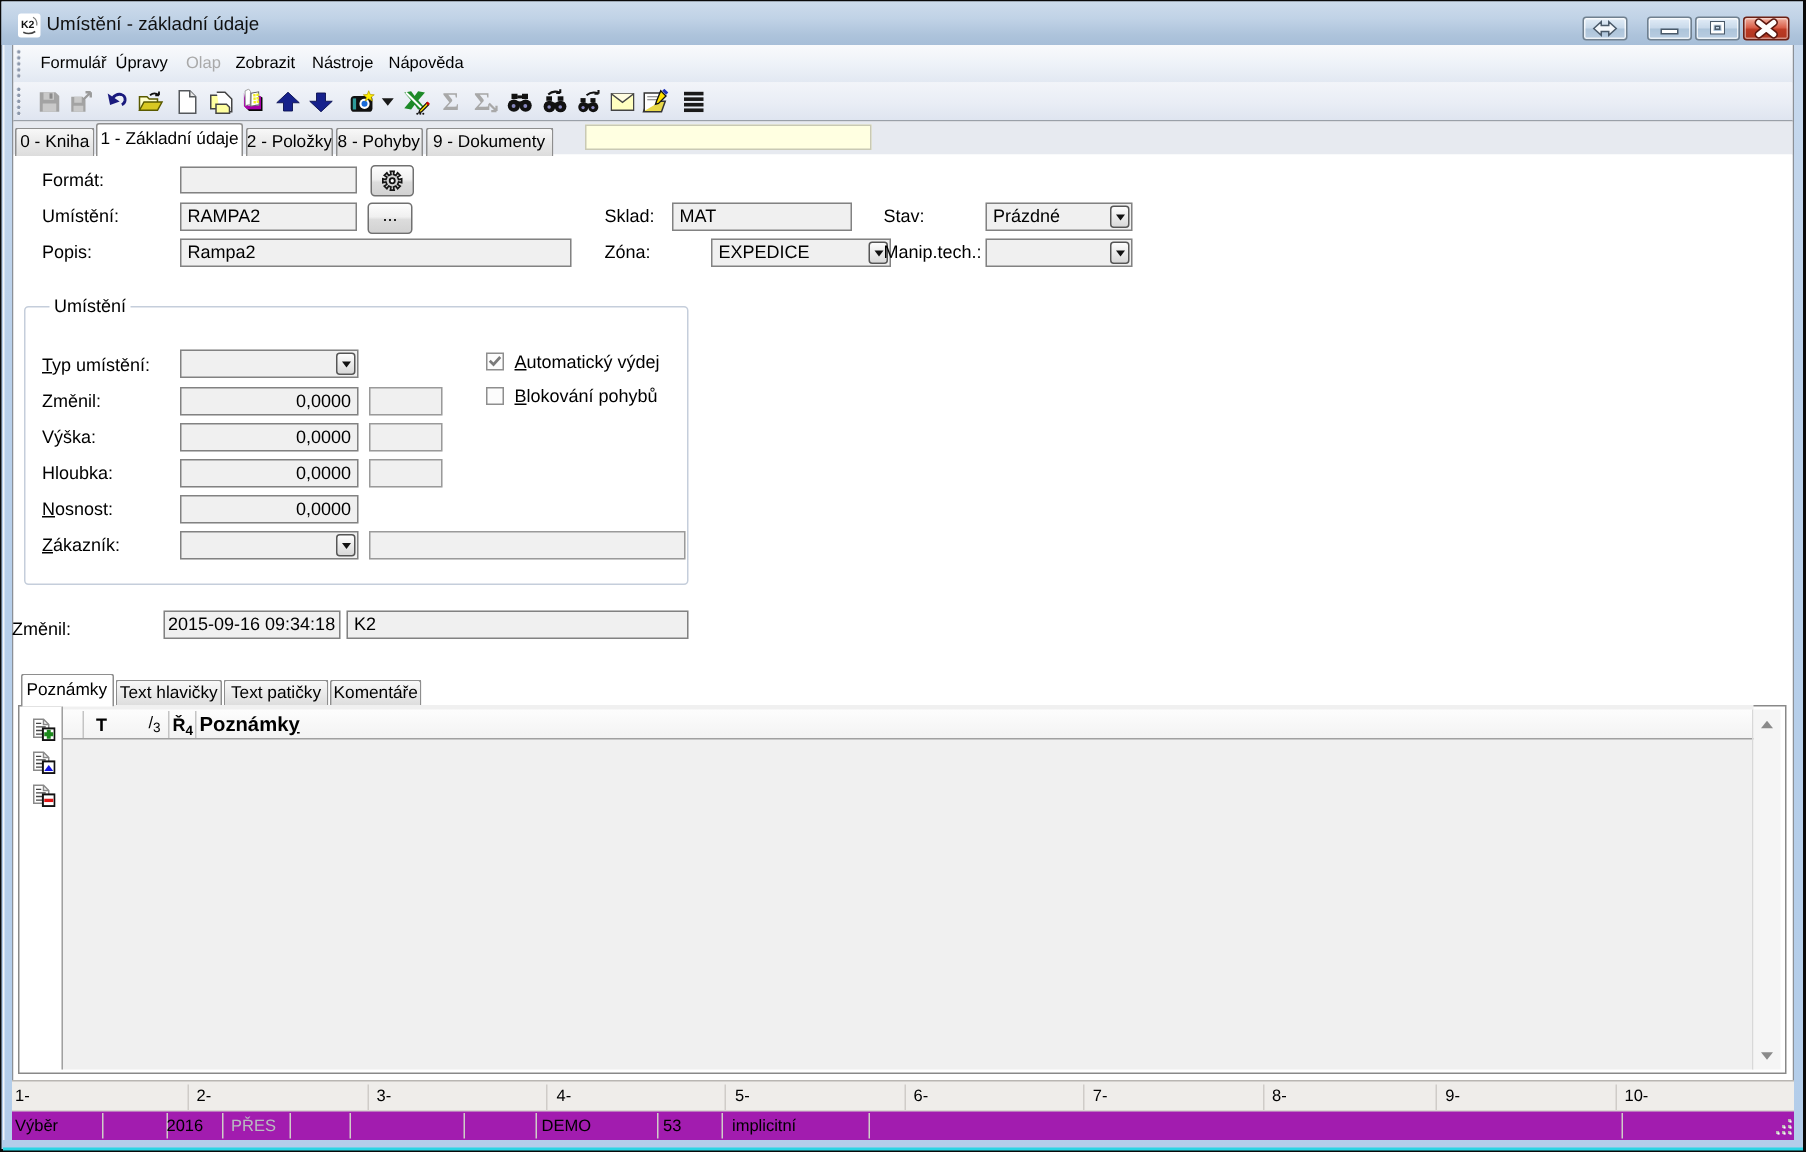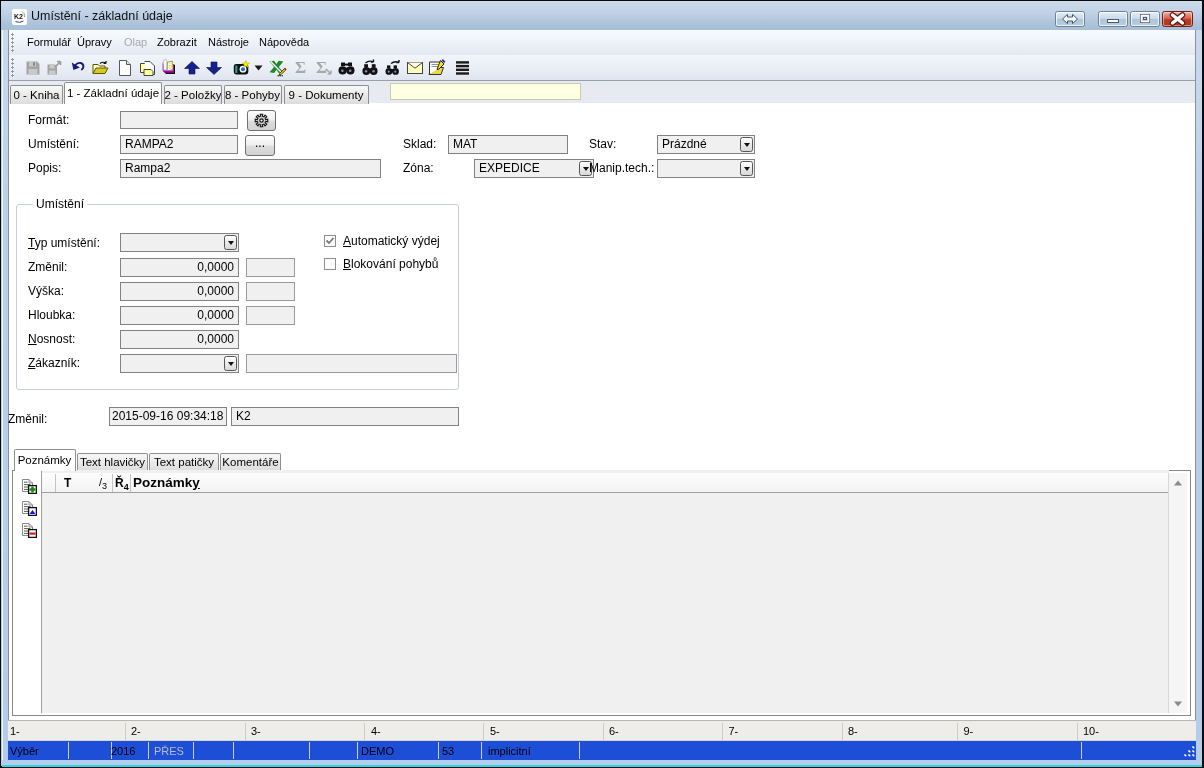--- a/index.html
+++ b/index.html
@@ -38,21 +38,21 @@
 .cb{position:absolute;width:12px;height:12px;background:#fcfcfc;border:1px solid #8e8e8e;box-sizing:border-box;}
 
 #npanel{left:12px;top:470px;width:1179px;height:246px;border:1px solid #898989;background:#fff;box-sizing:border-box;}
 .btab{position:absolute;box-sizing:border-box;border:1px solid #8e8e8e;border-bottom:none;border-radius:2px 2px 0 0;background:linear-gradient(180deg,#f8f8f8,#dcdcdc);font-size:11.5px;text-align:center;color:#000;white-space:nowrap;overflow:hidden;}
 #grid{left:41px;top:470px;width:1128px;height:243px;background:#f0f0f0;border-left:1px solid #a0a0a0;box-sizing:border-box;}
 #gridhead{left:0;top:3px;width:1128px;height:20px;background:linear-gradient(180deg,#fdfdfd,#f3f3f3);border-bottom:1px solid #a0a0a0;box-sizing:border-box;}
 #bluerow{left:42px;top:597px;width:1127px;height:16px;background:#c9e9f8;font-size:12px;color:#1c3d52;text-align:center;line-height:16px;}
 #vsb{left:1169px;top:473px;width:18px;height:240px;background:#f5f5f5;}
 
 #sb1{left:8px;top:720px;width:1188px;height:20px;background:#efedea;border-top:1px solid #b9b6b2;box-sizing:border-box;}
-#sb2{left:8px;top:740px;width:1188px;height:19.5px;background:#1d4ed8;border-top:1px solid #d8d5d1;box-sizing:border-box;}
+#sb2{left:8px;top:740px;width:1188px;height:19.5px;background:#a21caf;border-top:1px solid #d8d5d1;box-sizing:border-box;}
 .s1cell{position:absolute;top:3.5px;font-size:11px;color:#000;}
 .s2cell{position:absolute;top:3.5px;font-size:11px;color:#000;}
 .s2sep{position:absolute;top:1px;width:1px;height:17px;background:#cfccc8;}
 </style>
 </head>
 <body>
 <div id="w">
   <div class="abs" id="frame-blue"></div>
   <div class="abs" id="titlebar"></div>
   <div class="abs" id="leftwhite"></div>

